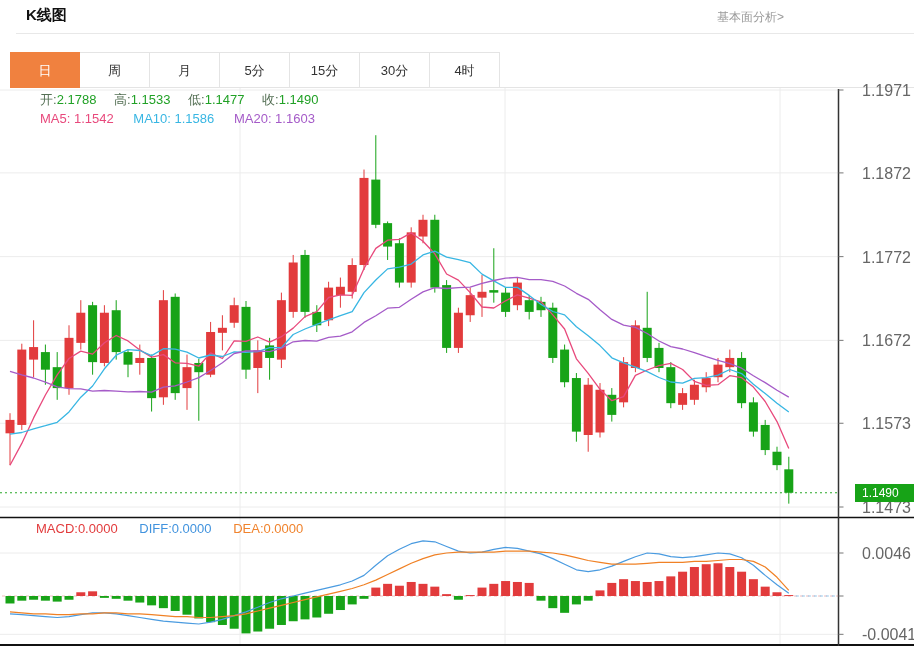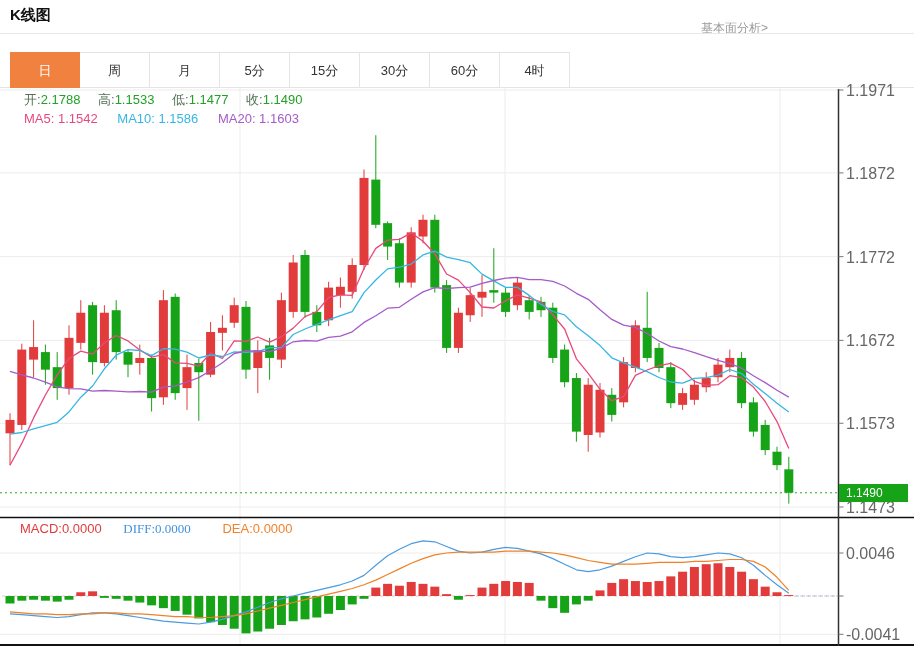--- a/index.html
+++ b/index.html
@@ -8,31 +8,31 @@
   .hdr-title{position:absolute;left:10px;top:6px;font-size:15px;font-weight:bold;color:#111;}
   .hdr-link{position:absolute;right:8px;top:9px;font-size:12px;color:#999;cursor:pointer;}
   .hdr-divider{position:absolute;left:0;top:33px;width:914px;height:1px;background:#e8e8e8;}
   .tabline{position:absolute;left:0;top:87px;width:914px;height:1px;background:#e4e4e4;}
   .tabbar{position:absolute;left:10px;top:52px;display:flex;z-index:3;}
   .tab{width:70px;height:36px;line-height:36px;text-align:center;font-size:13px;color:#333;
        background:#fff;border:1px solid #e4e4e4;border-left:none;box-sizing:border-box;cursor:pointer;}
   .tab:first-child{border-left:1px solid #e4e4e4;}
   .tab.active{background:#f0813f;border-color:#f0813f;color:#fff;}
   #chart-svg{position:absolute;left:0;top:0;z-index:1;}
-  .overlay{position:absolute;left:0;top:0;width:776px;height:647px;z-index:2;pointer-events:none;}
+  .overlay{position:absolute;left:16px;top:0;width:776px;height:647px;z-index:2;pointer-events:none;}
   .legend-k{position:absolute;left:24px;top:91px;font-size:13px;white-space:nowrap;}
   .legend-k .lbl{color:#557055;}
   .legend-k .val{color:#21a126;margin-right:14px;}
   .legend-ma{position:absolute;left:24px;top:111px;font-size:13px;white-space:nowrap;}
   .ma5{color:#e8497c;margin-right:16px;}
   .ma10{color:#38b6e3;margin-right:16px;}
   .ma20{color:#a55bc8;}
   .legend-macd{position:absolute;left:20px;top:521px;font-size:13px;white-space:nowrap;}
   .m-macd{color:#e23b3c;margin-right:18px;}
-  .m-diff{color:#4193de;margin-right:28px;font-family:Liberation Serif, serif;}
+  .m-diff{color:#4193de;margin-right:18px;}
   .m-dea{color:#f0832d;}
   .axlab{position:absolute;left:846px;font-size:16px;color:#666;}
   .badge{position:absolute;left:839px;top:484px;width:69px;height:18px;line-height:18px;
          background:#17a317;color:#fff;font-size:12px;padding-left:7px;box-sizing:border-box;z-index:4;}
 </style>
 </head>
 <body>
 
 <svg id="chart-svg" width="914" height="647" xmlns="http://www.w3.org/2000/svg">
     <line x1="0" y1="90" x2="838.5" y2="90" stroke="#ececec" stroke-width="1"></line>
@@ -264,21 +264,21 @@
     <line x1="838.5" y1="340.367469879518" x2="843.5" y2="340.367469879518" stroke="#777" stroke-width="1"></line>
     <line x1="838.5" y1="423.26506024096386" x2="843.5" y2="423.26506024096386" stroke="#777" stroke-width="1"></line>
     <line x1="838.5" y1="506.99999999999994" x2="843.5" y2="506.99999999999994" stroke="#777" stroke-width="1"></line>
     <line x1="838.5" y1="553" x2="843.5" y2="553" stroke="#777" stroke-width="1"></line>
     <line x1="838.5" y1="596" x2="843.5" y2="596" stroke="#777" stroke-width="1"></line>
     <line x1="838.5" y1="634.3260869565217" x2="843.5" y2="634.3260869565217" stroke="#777" stroke-width="1"></line>
   </svg>
 
 <div class="overlay">
   <span class="hdr-title">K线图</span>
-  <span class="hdr-link" style="pointer-events:auto;margin-top:11px;">基本面分析&gt;</span>
+  <span class="hdr-link" style="pointer-events:auto;">基本面分析&gt;</span>
   <div class="hdr-divider"></div>
   <div class="tabline"></div>
 
   <div class="legend-k">
     <span class="lbl">开:</span><span class="val">2.1788</span>
     <span class="lbl">高:</span><span class="val">1.1533</span>
     <span class="lbl">低:</span><span class="val">1.1477</span>
     <span class="lbl">收:</span><span class="val">1.1490</span>
   </div>
   <div class="legend-ma">
@@ -305,15 +305,14 @@
     </div>
 </div>
 
 <div class="tabbar" id="tabbar">
     <div class="tab active">日</div>
     <div class="tab">周</div>
     <div class="tab">月</div>
     <div class="tab">5分</div>
     <div class="tab">15分</div>
     <div class="tab">30分</div>
-    <div class="tab">60分</div>
     <div class="tab">4时</div>
   </div>
 
 </body></html>

